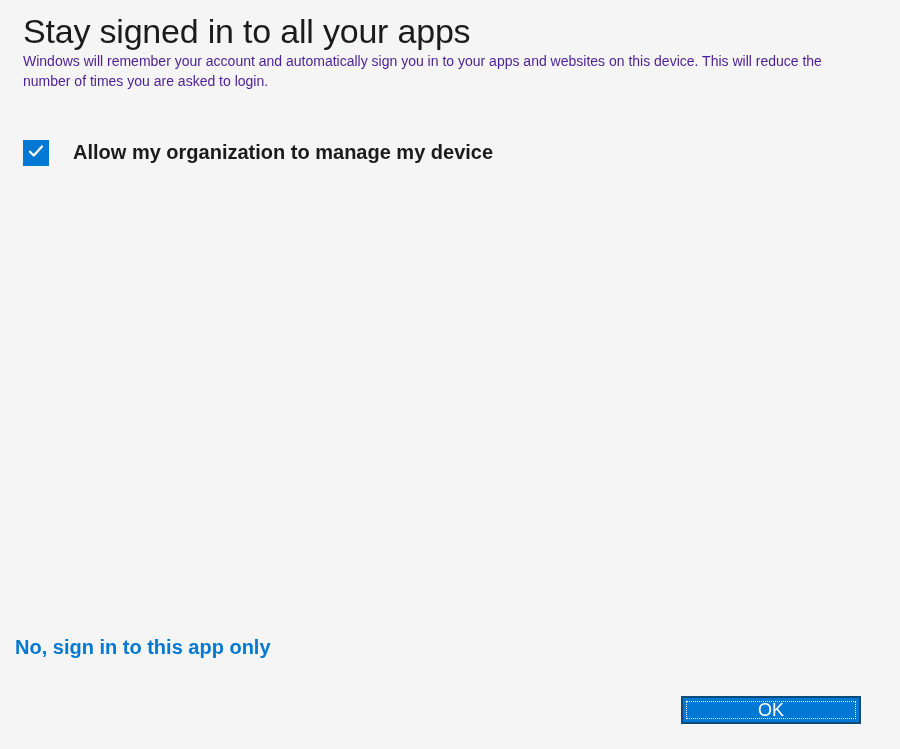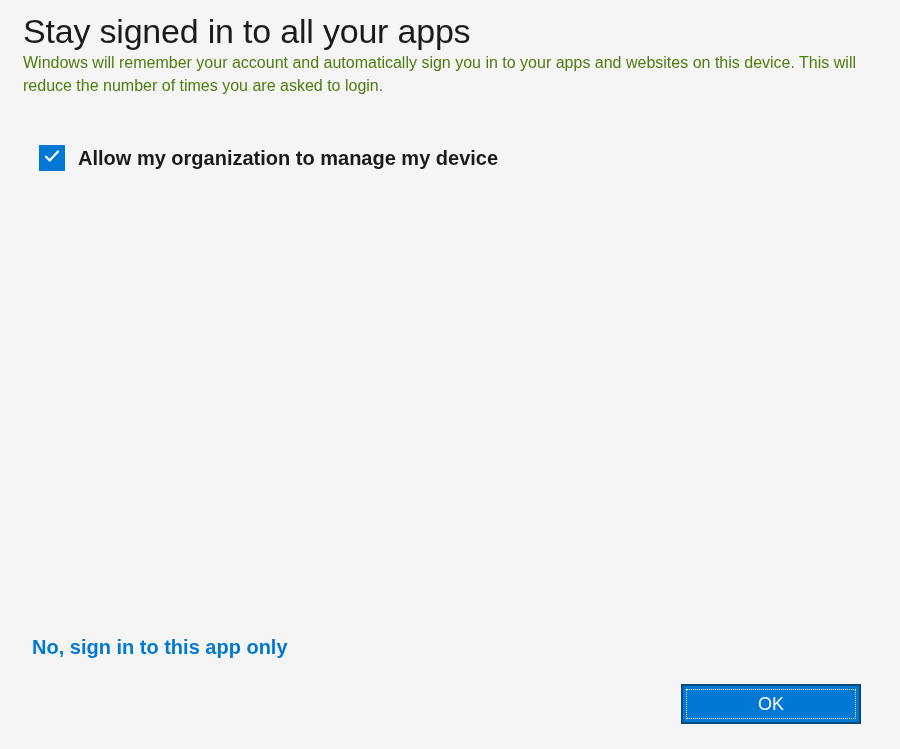--- a/index.html
+++ b/index.html
@@ -16,32 +16,31 @@
       color: #1b1b1b;
       position: relative;
     }
     .title {
       font-size: 34px;
       font-weight: 400;
       color: #1b1b1b;
       letter-spacing: -0.2px;
     }
     .description {
-      font-size: 16px;
+      font-size: 14px;
       font-weight: 400;
-      color: #4d7c0f;
+      color: #4c1d95;
       line-height: 1.45;
       margin-bottom: 48px;
       max-width: 845px;
     }
     .checkbox-row {
       display: flex;
       align-items: center;
-      gap: 13px;
-      margin-left: 16px;
+      gap: 24px;
     }
     .checkbox {
       width: 26px;
       height: 26px;
       background-color: #0078d4;
       display: flex;
       align-items: center;
       justify-content: center;
       cursor: pointer;
       flex-shrink: 0;
@@ -51,33 +50,33 @@
       height: 18px;
     }
     .checkbox-label {
       font-size: 20px;
       font-weight: 700;
       color: #1b1b1b;
       cursor: pointer;
     }
     .link {
       position: absolute;
-      left: 32px;
+      left: 15px;
       bottom: 90px;
       font-size: 20px;
       font-weight: 700;
       color: #0078d4;
       cursor: pointer;
     }
     .ok-button {
       position: absolute;
       right: 41px;
       bottom: 27px;
       width: 176px;
-      height: 36px;
+      height: 24px;
       background-color: #0078d4;
       color: #ffffff;
       border: none;
       font-size: 18px;
       font-family: inherit;
       font-weight: 400;
       cursor: pointer;
       outline: 1px dotted #ffffff;
       outline-offset: -4px;
       box-shadow: 0 0 0 2px #0a4b7e;

